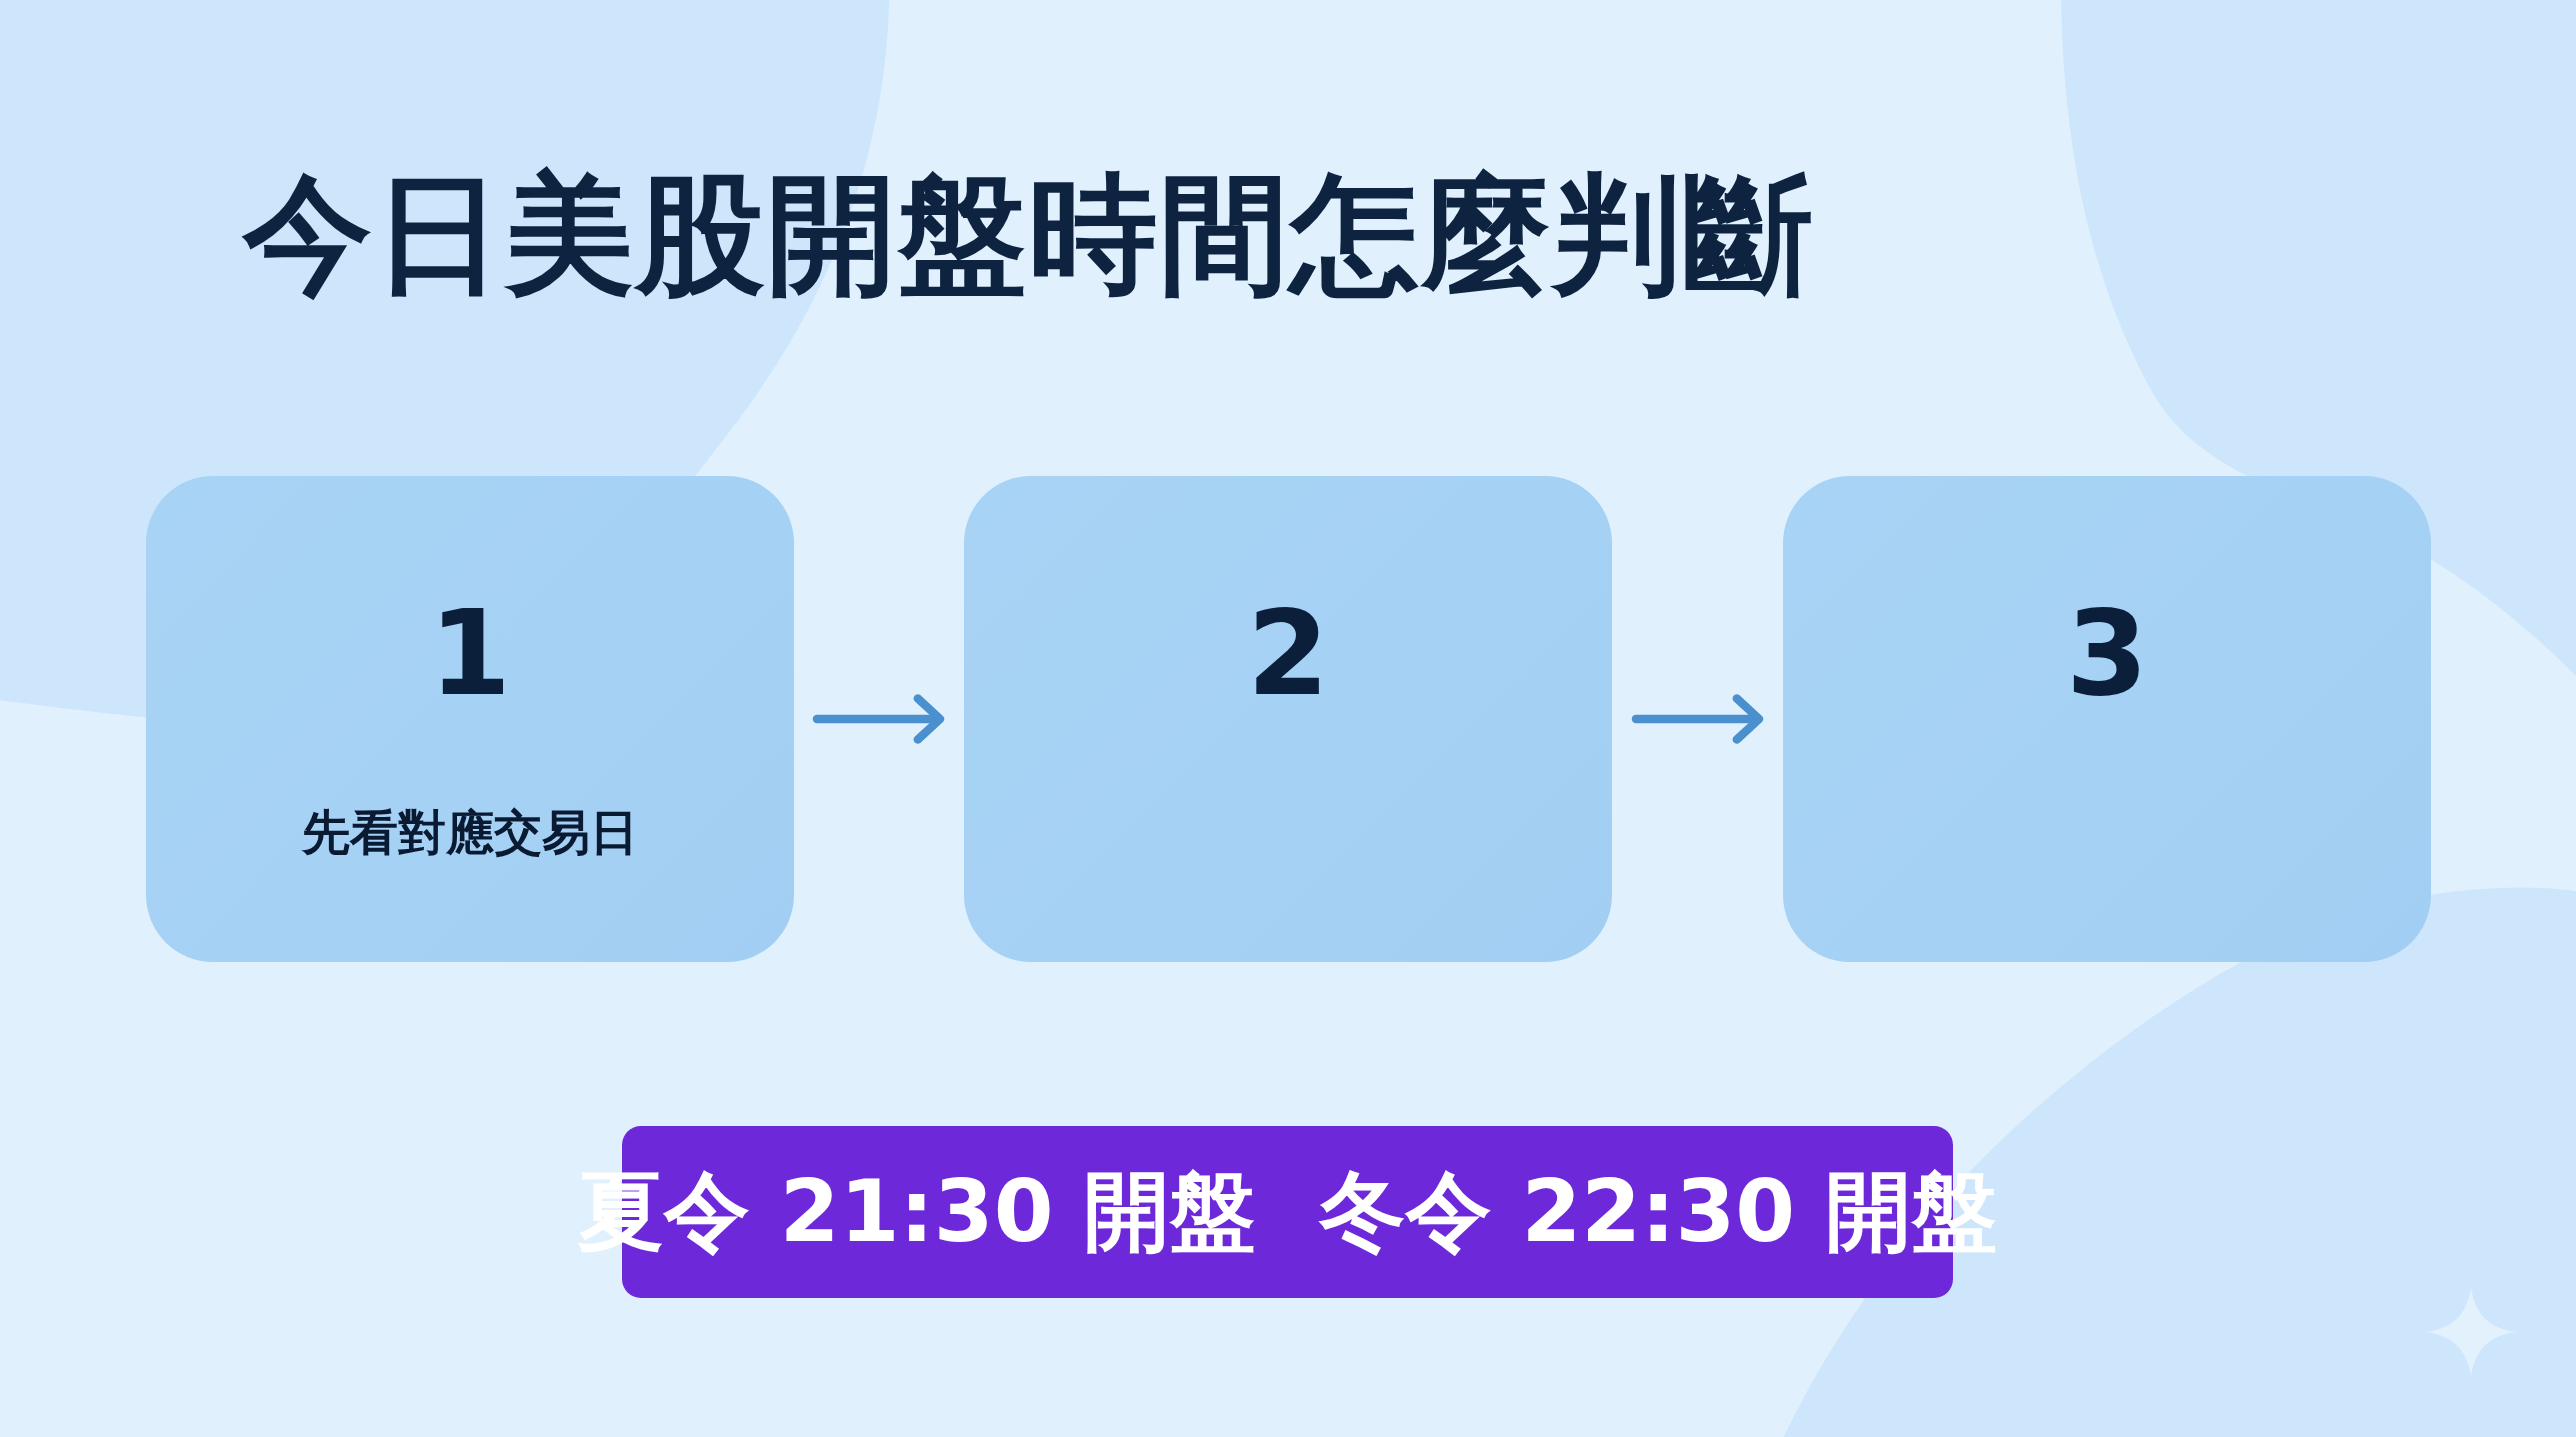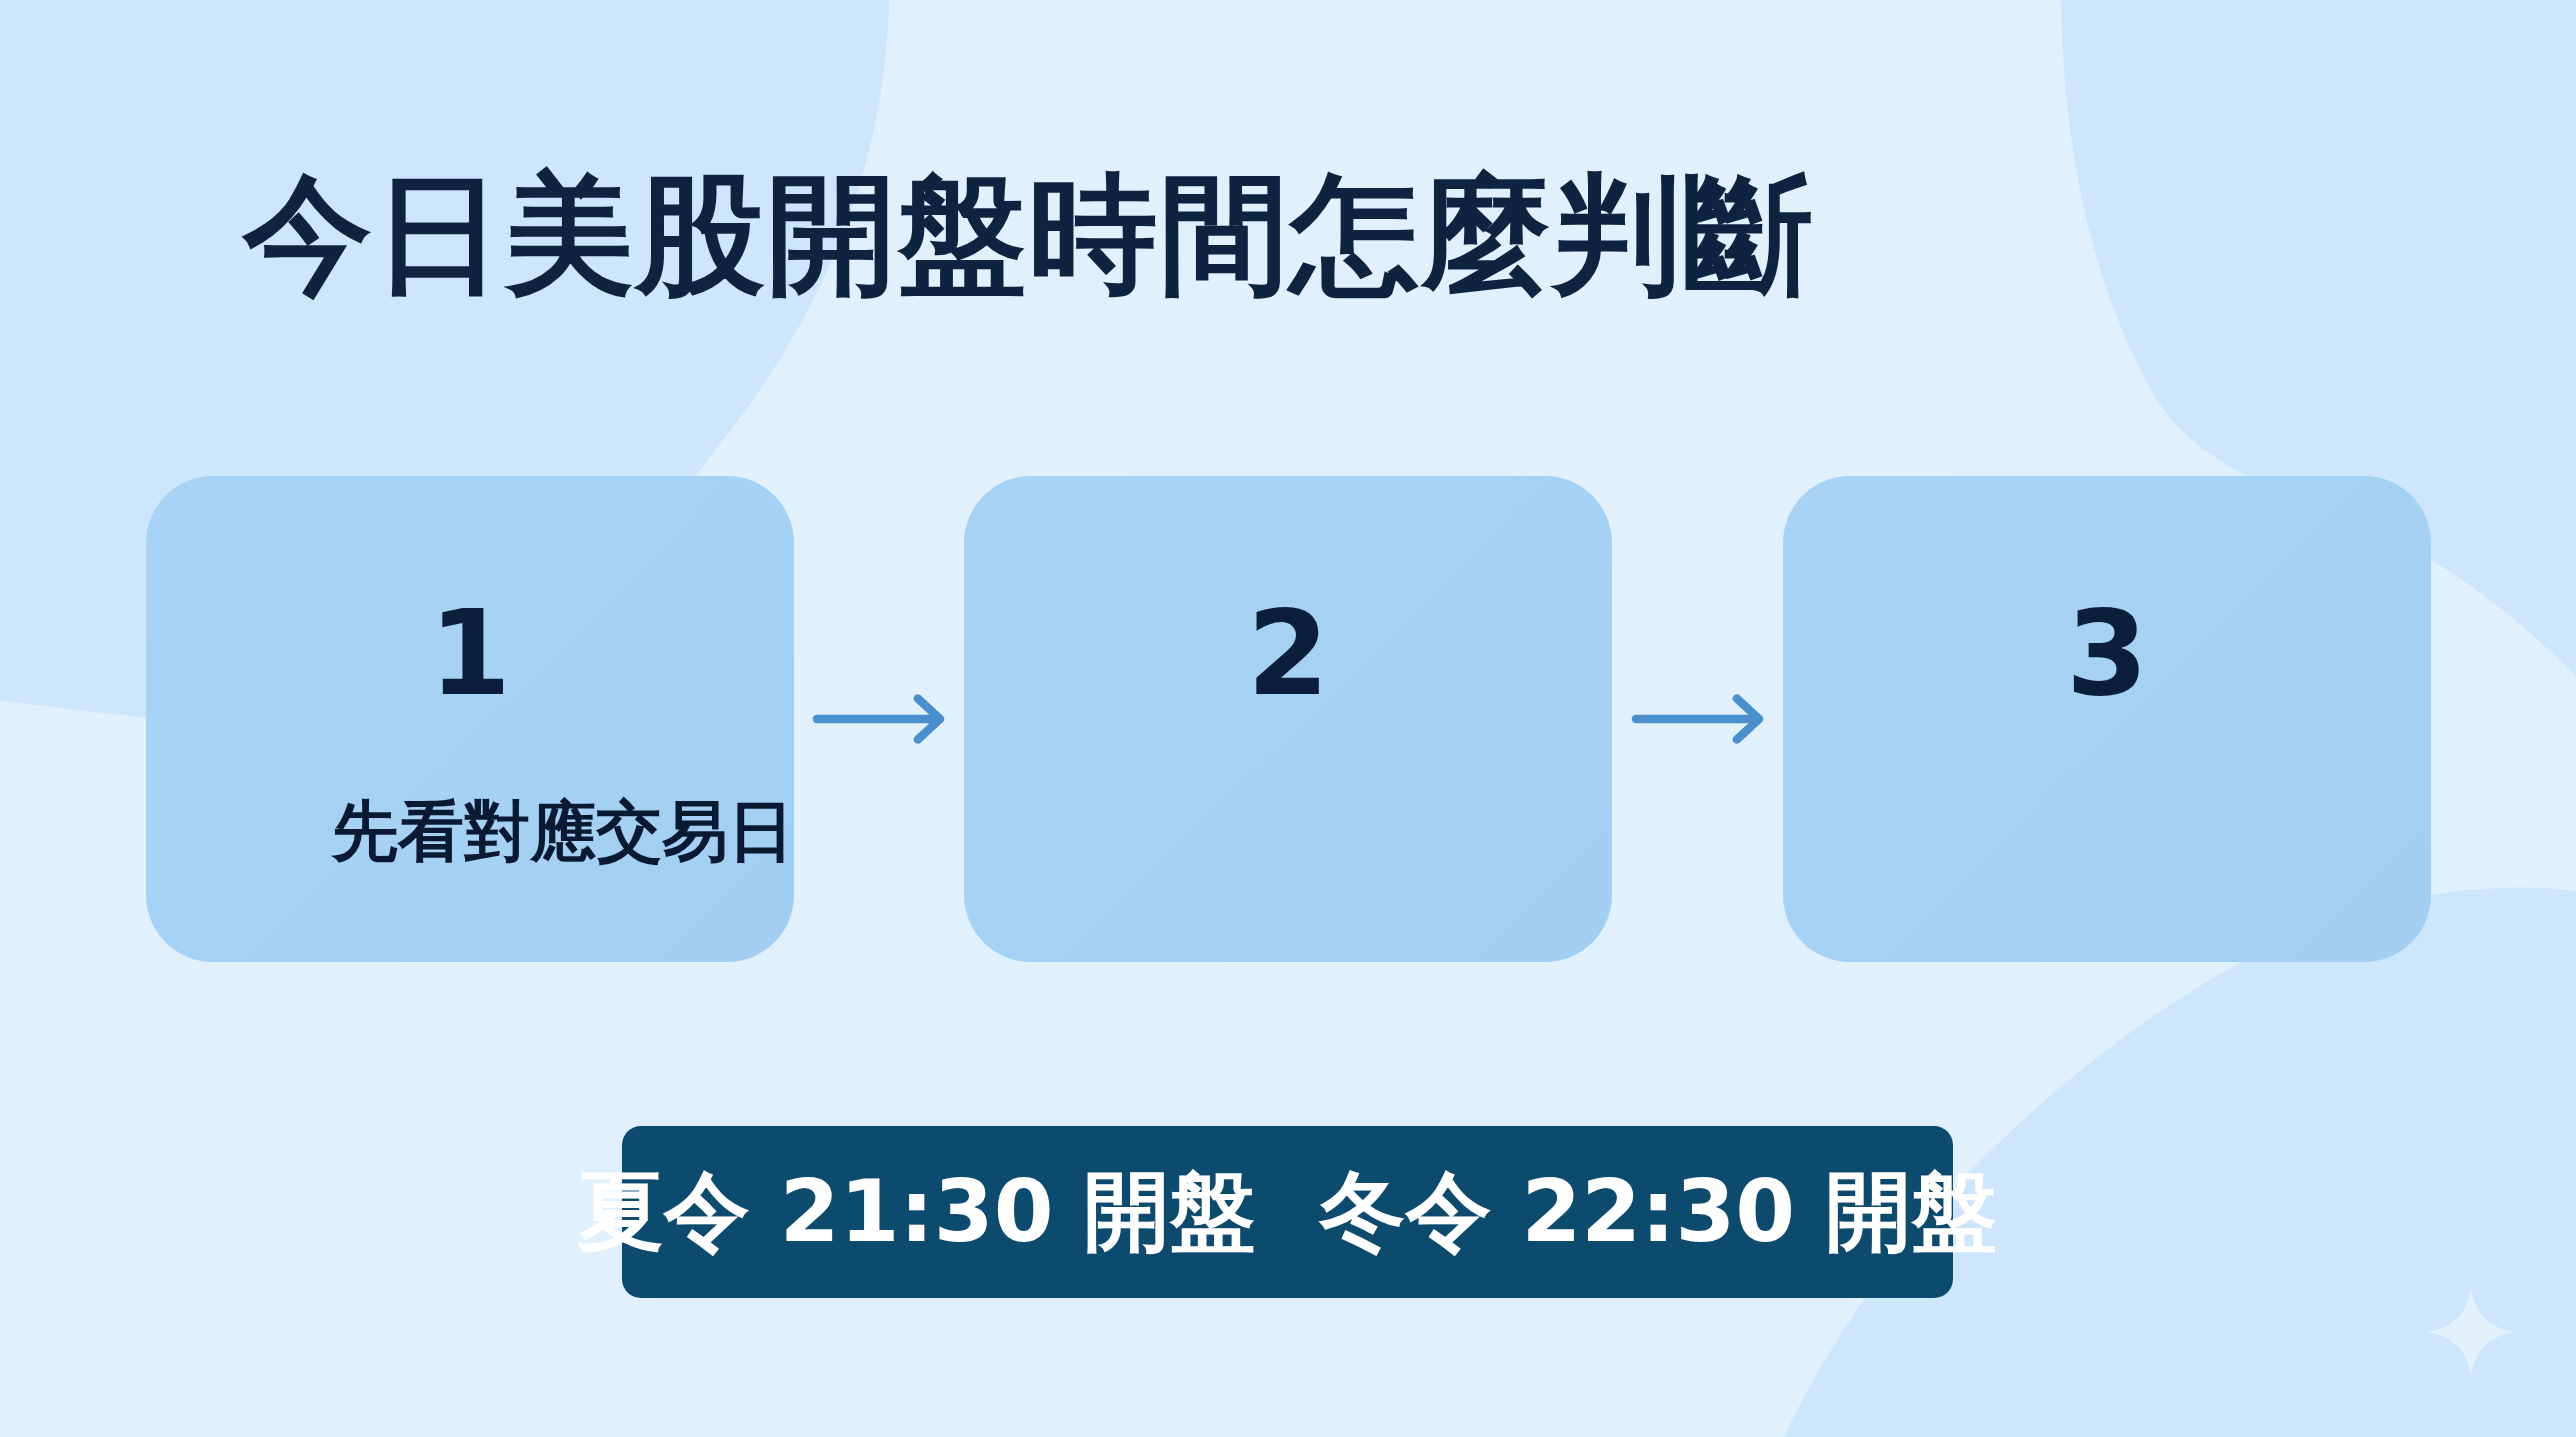--- a/index.html
+++ b/index.html
@@ -54,22 +54,22 @@
       font-weight: bold;
       color: #0B1E3A;
       line-height: 131px;
     }
     .card .num { top: 112px; }
     .card .label {
       position: absolute;
       left: 0;
       top: 309px;
       width: 100%;
-      text-align: right;
-      font-size: 66px;
+      text-align: center;
+      font-size: 48px;
       font-weight: bold;
       color: #0B1A33;
       line-height: 94px;
       white-space: nowrap;
     }
     .hl {
       color: #D9302F;
     }
     .arrow {
       position: absolute;
@@ -78,21 +78,21 @@
       height: 56px;
       z-index: 2;
     }
     .banner {
       position: absolute;
       left: 622px;
       top: 1126px;
       width: 1331px;
       height: 172px;
       border-radius: 19px;
-      background: #0c4a6e;
+      background: #6d28d9;
       z-index: 2;
       display: flex;
       align-items: center;
       justify-content: center;
       color: #FFFFFF;
       font-size: 86px;
       font-weight: bold;
       white-space: nowrap;
     }
     .banner .divider {

